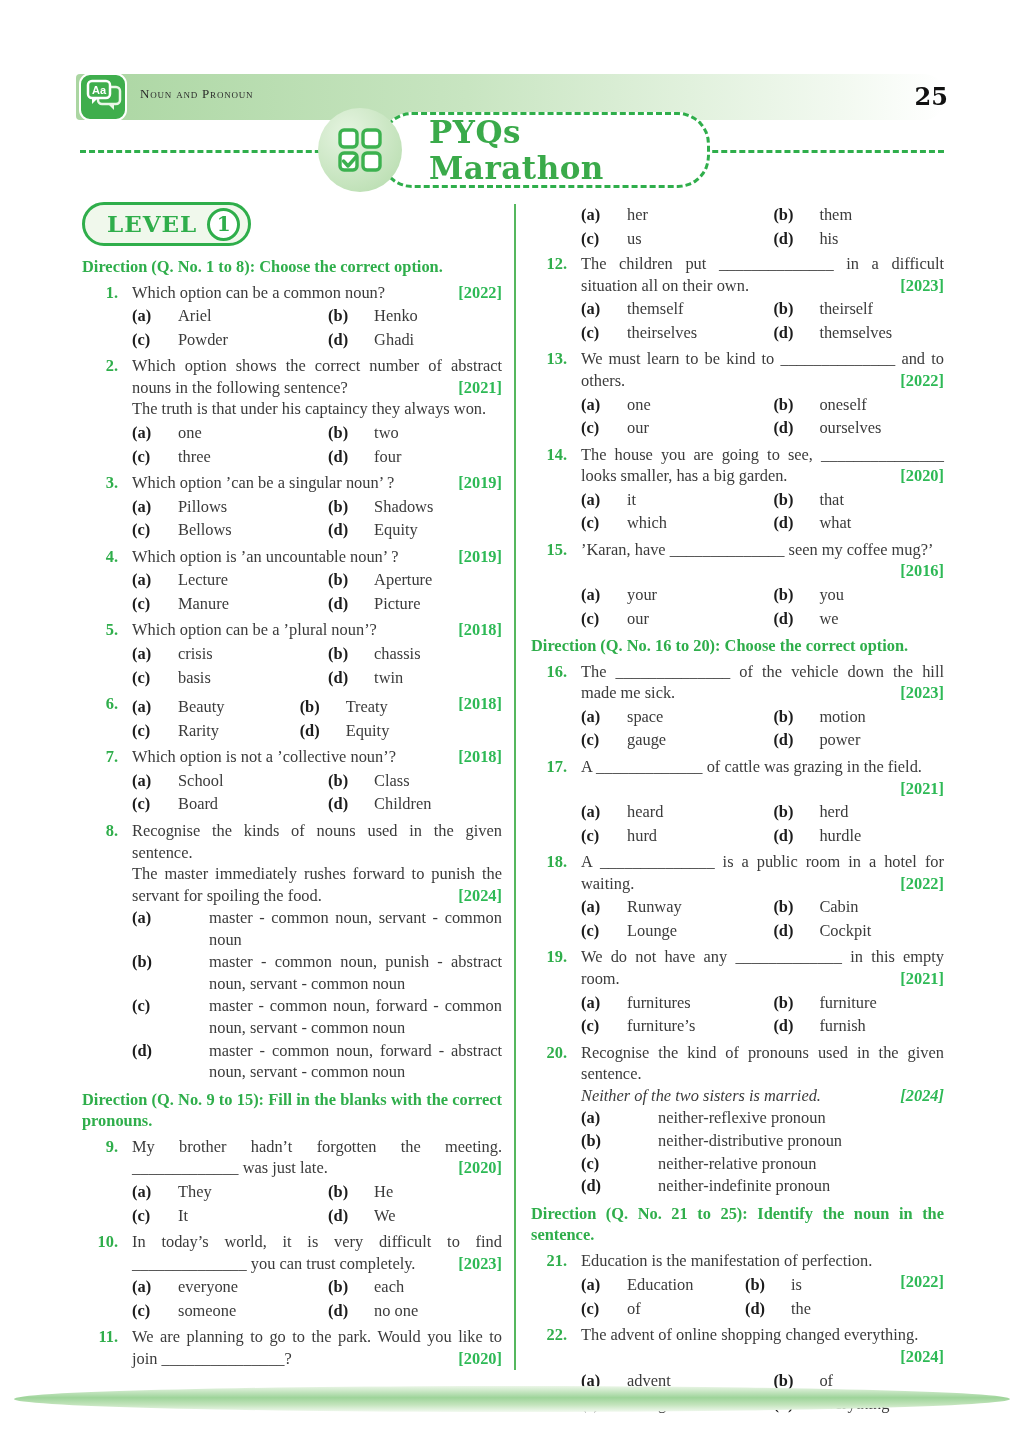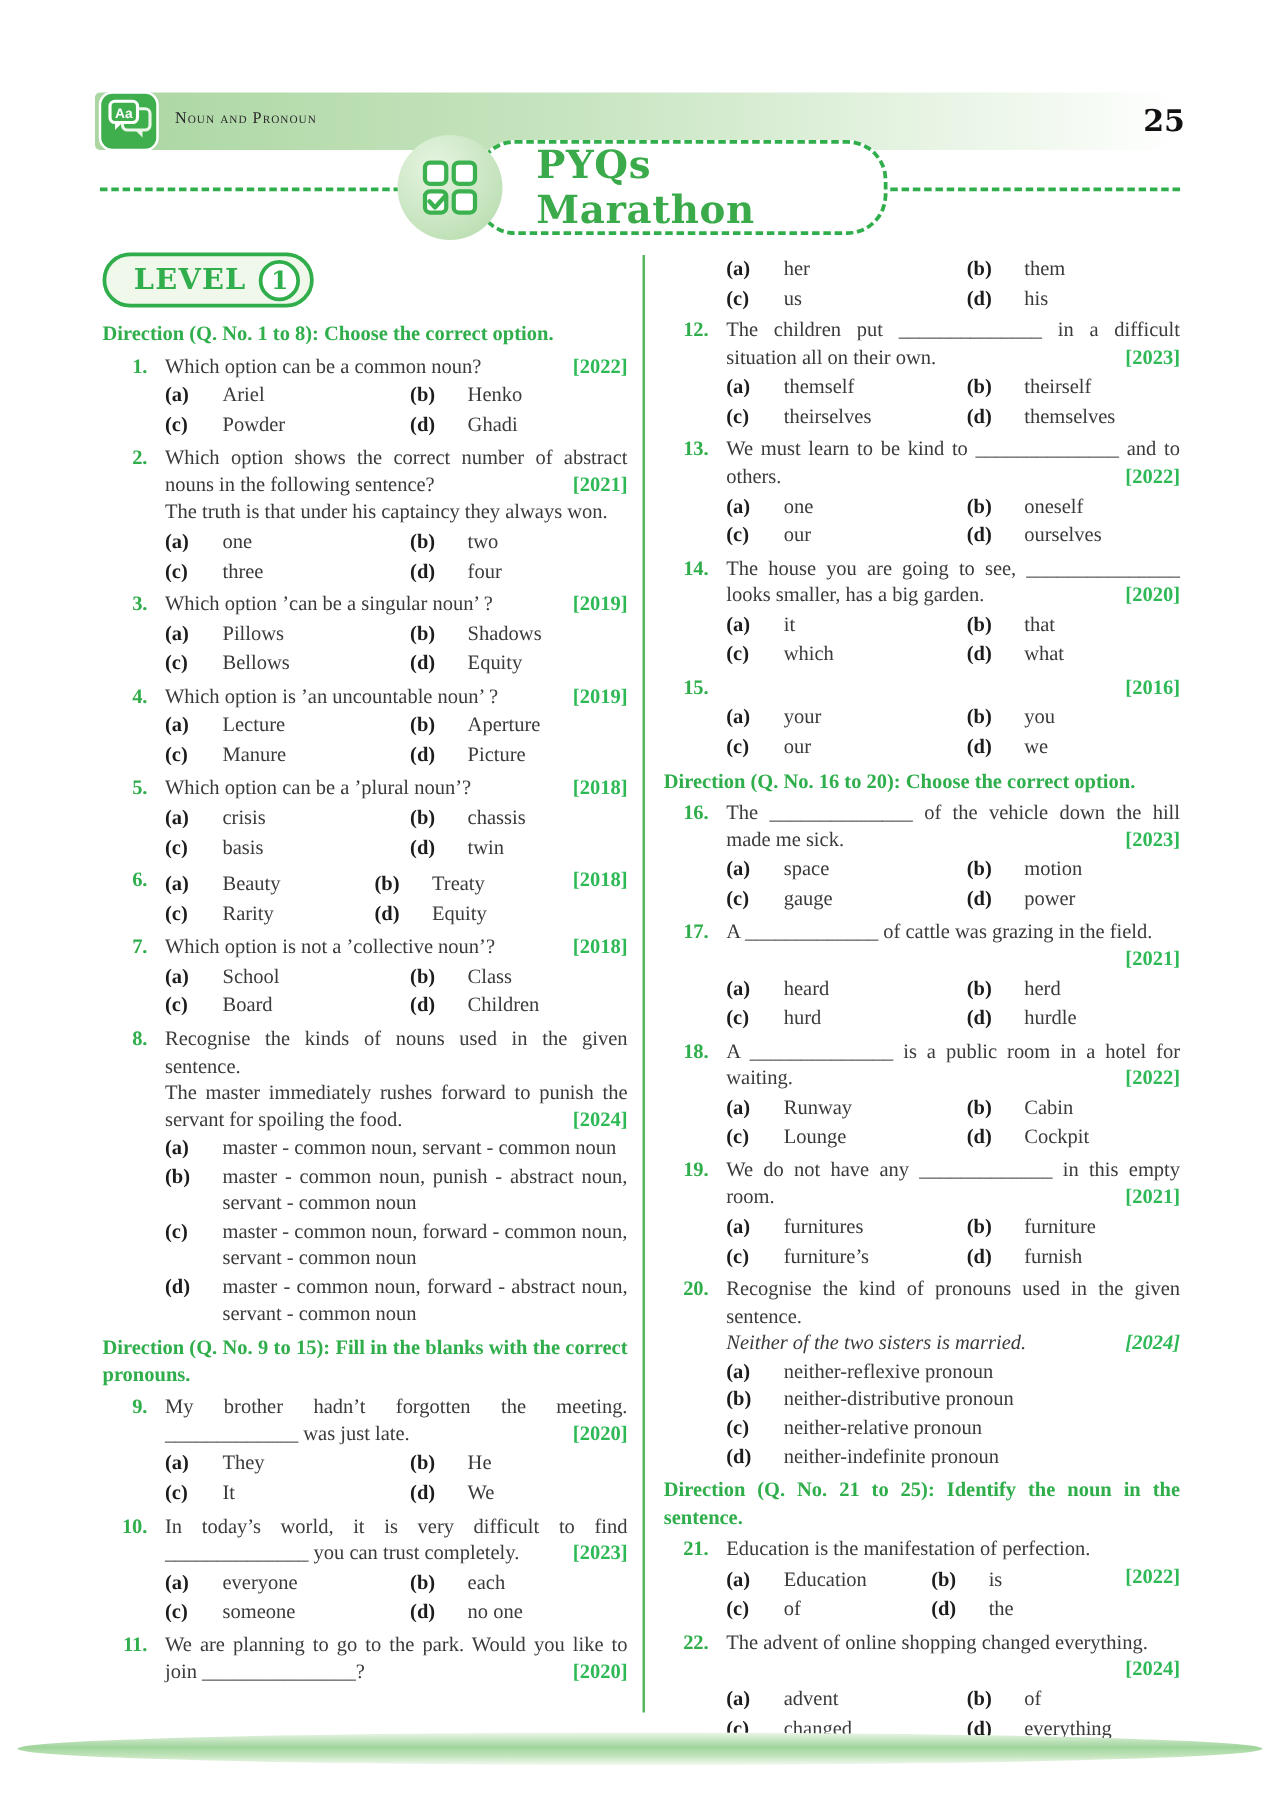--- a/index.html
+++ b/index.html
@@ -63,21 +63,21 @@
   .qbody { flex:1; min-width:0; }
   .stem, .context { text-align:justify; display:flow-root; }
   .context.italic { font-style:italic; }
   .year { float:right; color:var(--year); font-weight:700; margin-left:10px; white-space:nowrap; }
   .yearline { text-align:right; margin-bottom:2px; }
   .opts { display:grid; grid-template-columns:53% 47%; margin-top:1px; }
   .opts.full { display:block; }
   .opt { display:flex; margin:1px 0; }
   .ol { flex:0 0 46px; font-weight:700; color:#1c1c1c; }
   .ot { flex:1; min-width:0; }
-  .opts.full .ot { text-align:justify; }
+  .opts.full .ot { text-align:justify;margin-left:31px; }
   .opts-cont { padding-left:50px; margin-bottom:3px; }
   
   .bottom-bar {
     position:absolute; left:14px; right:14px; top:1386px; height:26px; border-radius:50%;
     background:linear-gradient(180deg,#ecf6e8 0%,#9ed49a 45%,#c3e4bc 72%,#f2f9f0 100%);
   }
   svg text { font-family:"Liberation Sans", sans-serif; }
 </style>
 </head>
 <body>
@@ -465,21 +465,21 @@
               <div class="opt">
                 <span class="ol">(d)</span>
                 <span class="ot">what</span>
               </div>
             </div>
           </div>
         </div>
         <div class="question">
           <div class="qnum">15.</div>
           <div class="qbody">
-            <div class="stem"><span class="year">[2016]</span></div>
+            <div class="stem"><span>’Karan, have ______________ seen my coffee mug?’</span><span class="year">[2016]</span></div>
             <div class="opts">
               <div class="opt">
                 <span class="ol">(a)</span>
                 <span class="ot">your</span>
               </div>
               <div class="opt">
                 <span class="ol">(b)</span>
                 <span class="ot">you</span>
               </div>
               <div class="opt">

